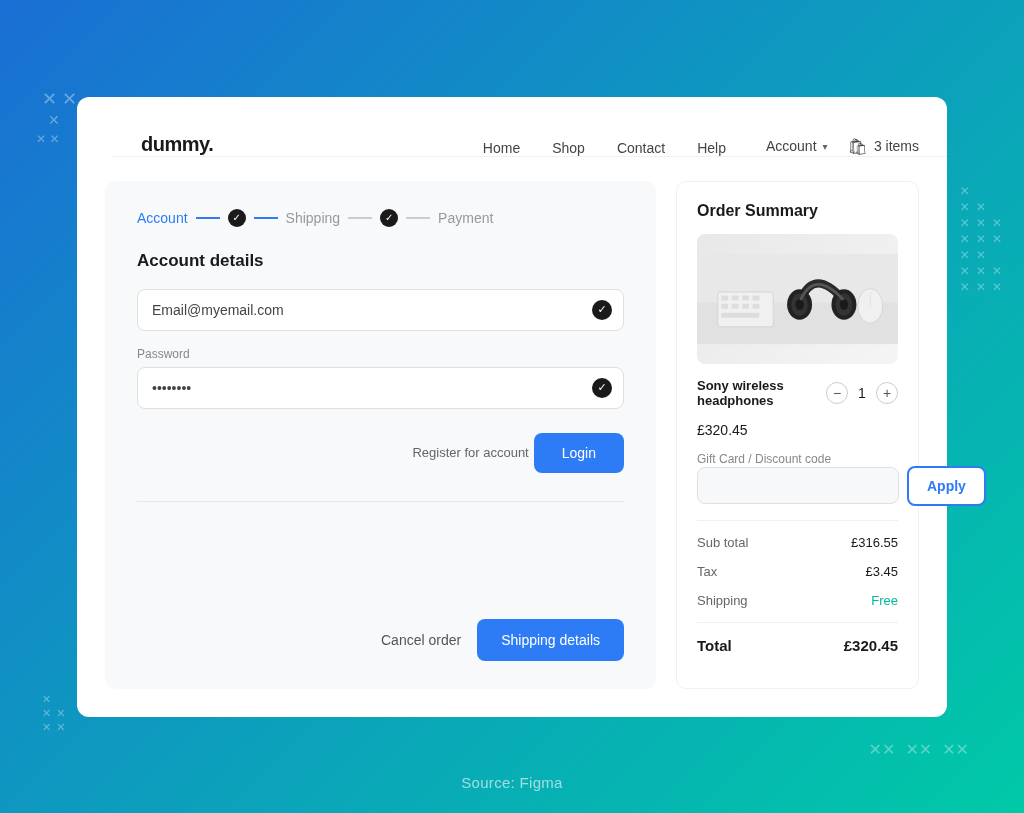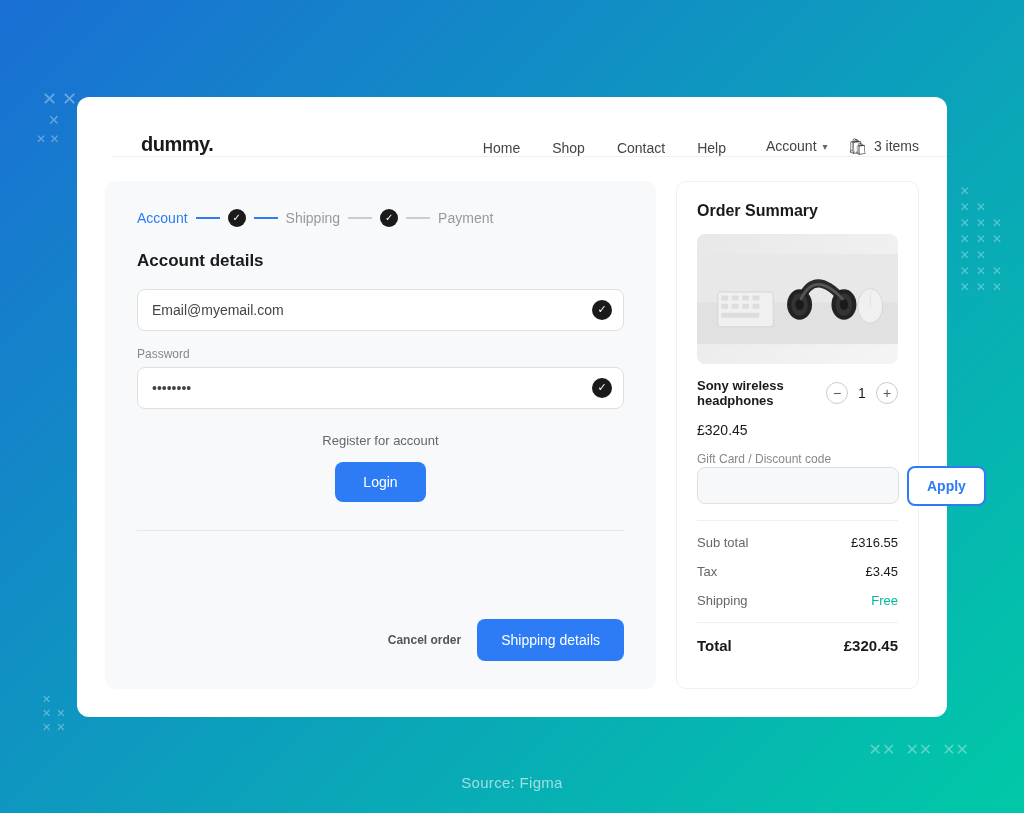--- a/index.html
+++ b/index.html
@@ -173,24 +173,23 @@
       display: flex;
       align-items: center;
       justify-content: center;
       color: white;
       font-size: 11px;
     }
 
     .form-actions {
       display: flex;
       align-items: center;
-      justify-content: space-between;
-      gap: 14px;
+      justify-content: flex-end;
+      gap: 5px;
       margin-top: 8px;
-      flex-direction: column;
     }
     .register-link {
       font-size: 13px;
       color: #666;
       cursor: pointer;
     }
     .login-btn {
       background: #2d7cf6;
       color: white;
       border: none;
@@ -208,26 +207,25 @@
     }
 
     .bottom-actions {
       display: flex;
       align-items: center;
       justify-content: flex-end;
       gap: 16px;
       margin-top: auto;
     }
     .cancel-link {
-      font-size: 12px;
+      font-size: 14px;
       color: #555;
       cursor: pointer;
       background: none;
       border: none;
-      font-weight: bold;
     }
     .shipping-btn {
       background: #2d7cf6;
       color: white;
       border: none;
       border-radius: 8px;
       padding: 13px 24px;
       font-size: 14px;
       font-weight: 500;
       cursor: pointer;

